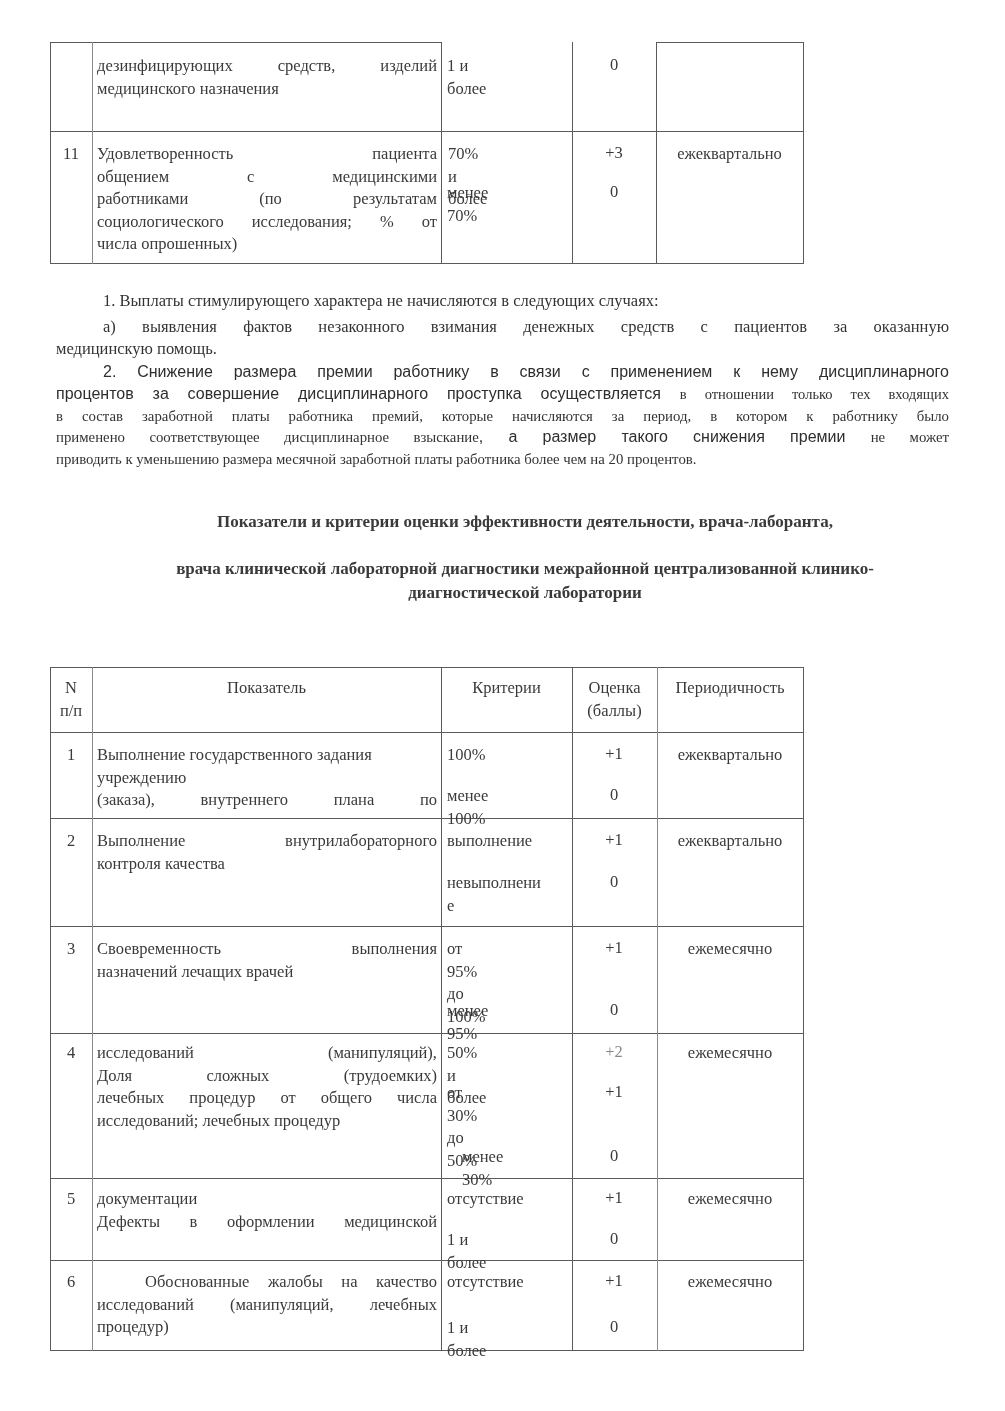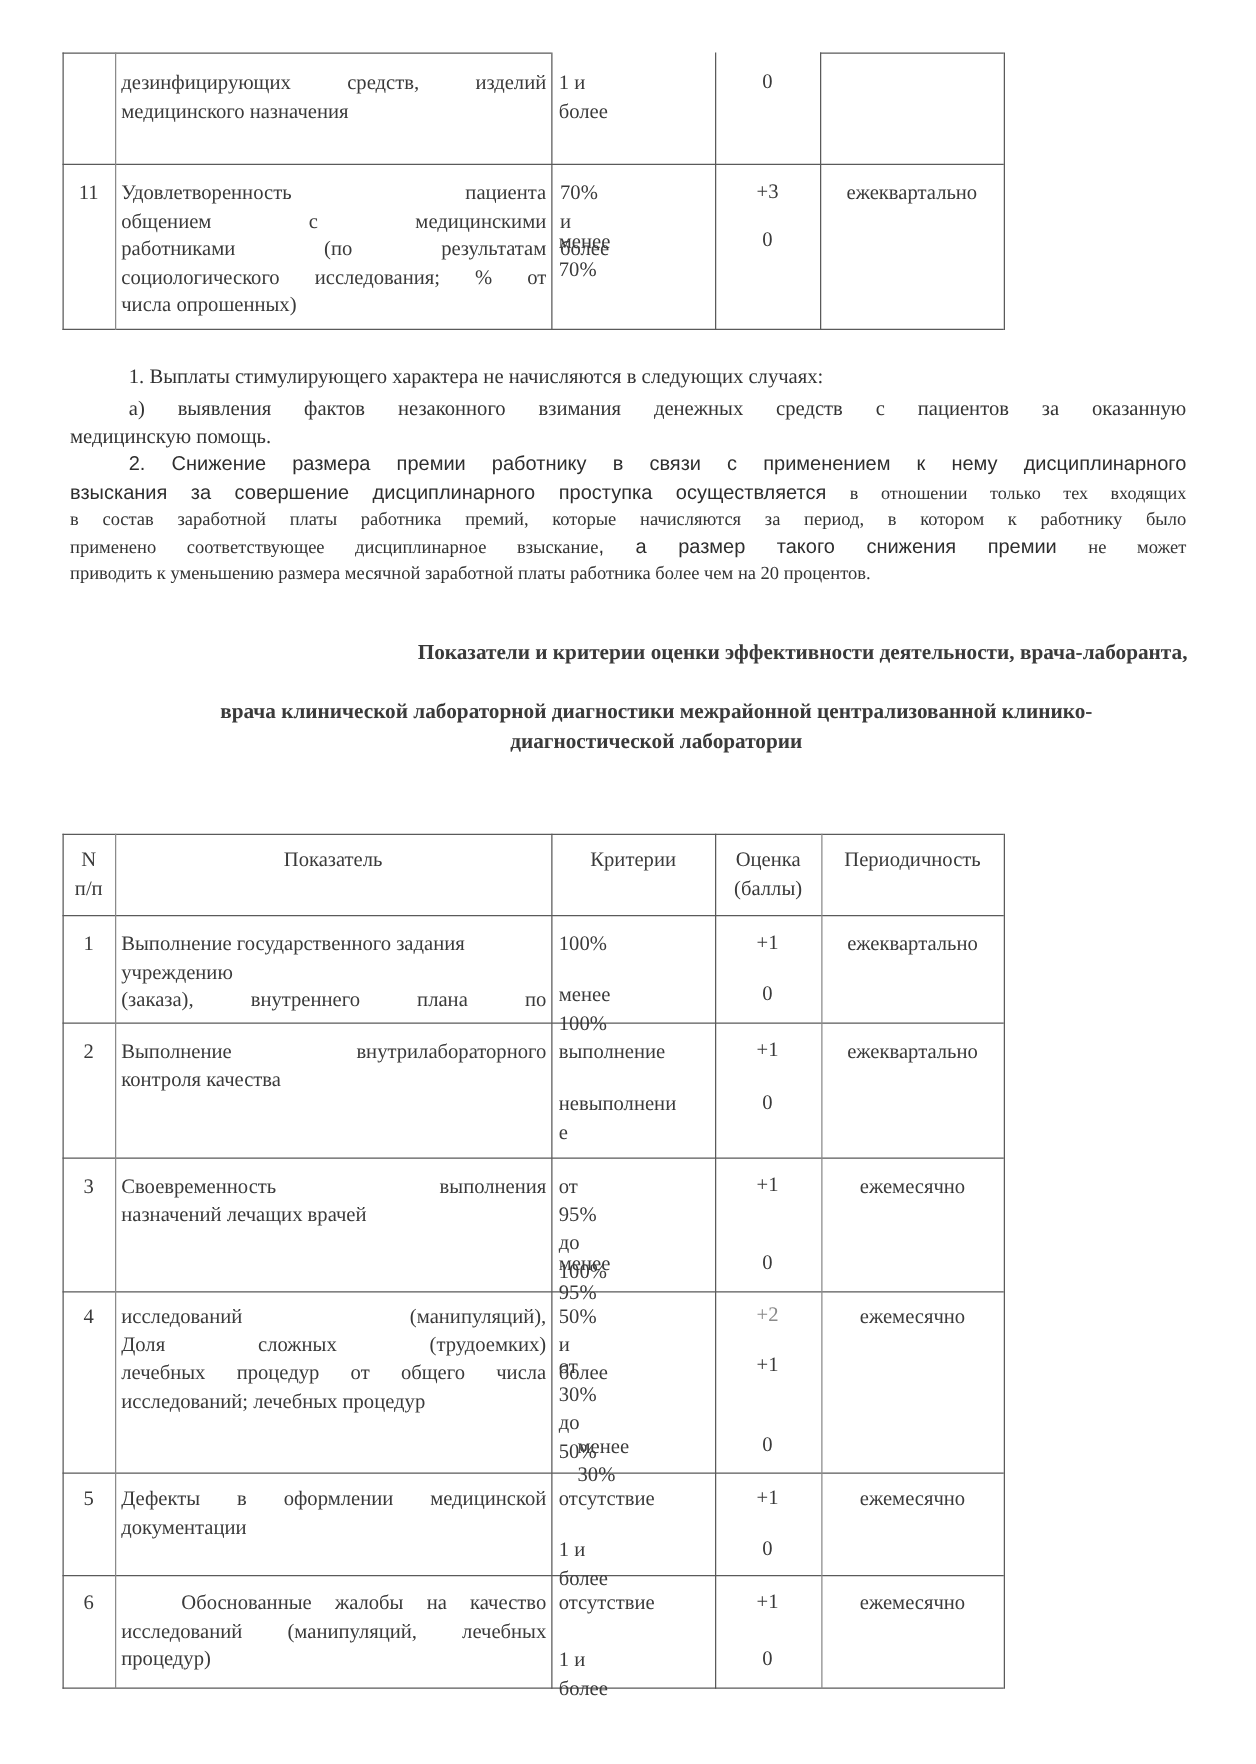--- a/index.html
+++ b/index.html
@@ -68,33 +68,33 @@
     </div>
   </div>
 
   <div>
     <div class="para" style="left:103px; top:291px;">1. Выплаты стимулирующего характера не начисляются в следующих случаях:</div>
     <div class="para" style="left:103px; top:317px; width:846px; text-align:justify; text-align-last:justify;">а) выявления фактов незаконного взимания денежных средств с пациентов за оказанную</div>
     <div class="para" style="left:56px; top:339px;">медицинскую помощь.</div>
 
     <div class="para sans" style="left:103px; top:362px; width:846px; text-align:justify; text-align-last:justify;">2. Снижение размера премии работнику в связи с применением к нему дисциплинарного</div>
     <div class="para" style="left:56px; top:384px; width:893px; text-align:justify; text-align-last:justify;">
-      <span class="sans">взыскания за совершение дисциплинарного проступка осуществляется </span><span class="ul" style="font-size:14.5px;">в отношении только тех входящих</span>
+      <span class="sans">процентов за совершение дисциплинарного проступка осуществляется </span><span class="ul" style="font-size:14.5px;">в отношении только тех входящих</span>
     </div>
     <div class="para ul" style="left:56px; top:406px; width:893px; font-size:14.8px; text-align:justify; text-align-last:justify;">в состав заработной платы работника премий, которые начисляются за период, в котором к работнику было</div>
     <div class="para" style="left:56px; top:427px; width:893px; text-align:justify; text-align-last:justify;">
       <span class="ul" style="font-size:14.8px;">применено соответствующее дисциплинарное взыскание</span><span class="sans">, а размер такого снижения премии </span><span class="ul" style="font-size:14.8px;">не может</span>
     </div>
     <div class="para" style="left:56px; top:449px; font-size:14.8px;">
       <span class="ul">приводить к уменьшению размера месячной заработной платы работника более чем на 20 процентов</span><span>.</span>
     </div>
   </div>
 
   <div>
-    <div class="title" style="top:512px;text-align:right;">Показатели и критерии оценки эффективности деятельности, врача-лаборанта,</div>
+    <div class="title" style="top:512px;">Показатели и критерии оценки эффективности деятельности, врача-лаборанта,</div>
     <div class="title" style="top:559px;">врача клинической лабораторной диагностики межрайонной централизованной клинико-</div>
     <div class="title" style="top:583px;">диагностической лаборатории</div>
   </div>
 
   <div class="tbl">
 
     <div class="hline" style="left:50px; top:667px; width:753px;"></div>
     <div class="hline" style="left:50px; top:732px; width:753px;"></div>
     <div class="hline" style="left:50px; top:818px; width:753px;"></div>
     <div class="hline" style="left:50px; top:926px; width:753px;"></div>
@@ -186,22 +186,22 @@
       <div class="crit" style="left:462px; top:1146px;">менее 30%</div>
       <div class="score" style="left:572px; top:1042px; color:#8a8a8a;">+2</div>
       <div class="score" style="left:572px; top:1082px;">+1</div>
       <div class="score" style="left:572px; top:1146px;">0</div>
       <div class="cell center" style="left:657px; top:1042px; width:146px;">ежемесячно</div>
     </div>
 
     <div>
       <div class="cell center" style="left:50px; top:1188px; width:42px;">5</div>
       <div class="cell" style="left:97px; top:1188px; width:340px;">
+        <div>документации</div>
         <div style="text-align:justify; text-align-last:justify;">Дефекты в оформлении медицинской</div>
-        <div>документации</div>
       </div>
       <div class="crit" style="left:447px; top:1188px;">отсутствие</div>
       <div class="crit" style="left:447px; top:1229px;">1 и более</div>
       <div class="score" style="left:572px; top:1188px;">+1</div>
       <div class="score" style="left:572px; top:1229px;">0</div>
       <div class="cell center" style="left:657px; top:1188px; width:146px;">ежемесячно</div>
     </div>
 
     <div>
       <div class="cell center" style="left:50px; top:1271px; width:42px;">6</div>

